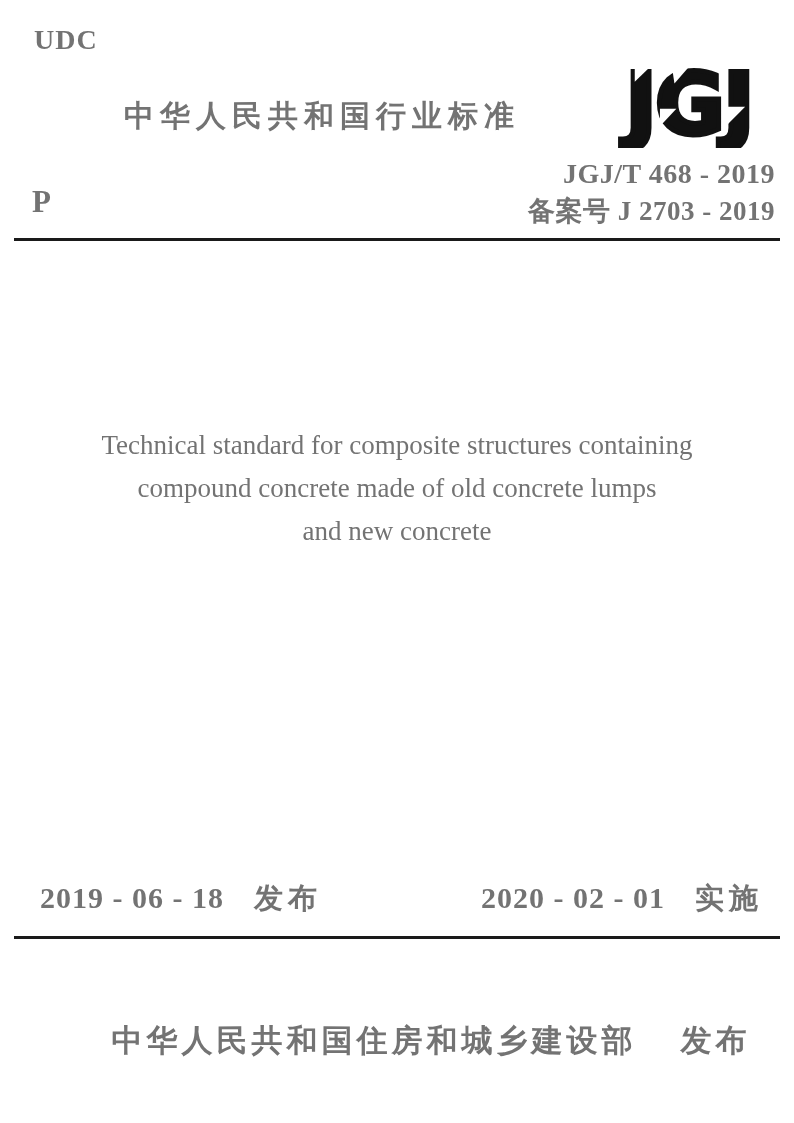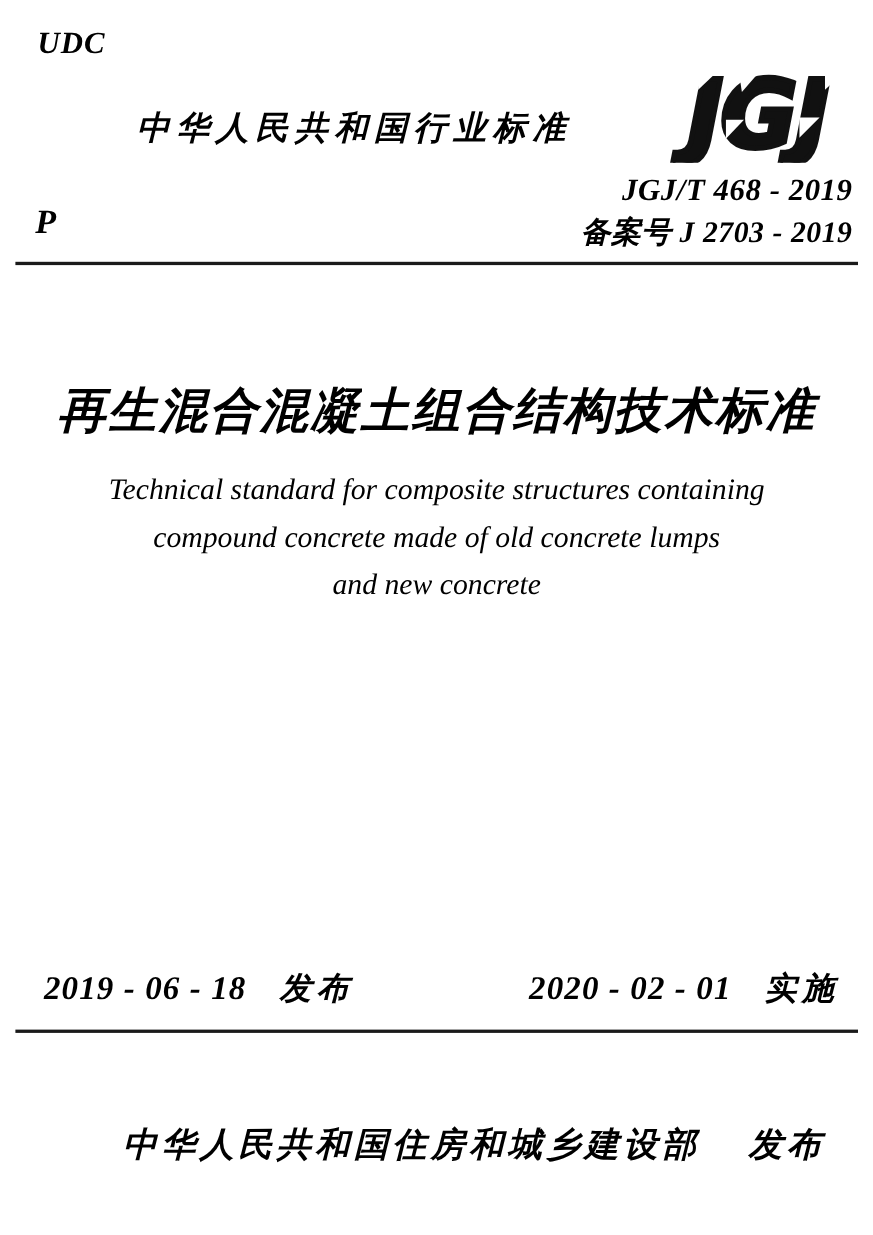--- a/index.html
+++ b/index.html
@@ -2,24 +2,23 @@
 <html><head>
 <meta charset="utf-8">
 <style>
   html, body { margin: 0; padding: 0; background: #e8e8e8; }
   .page {
     position: relative;
     width: 794px;
     height: 1123px;
     margin: 0 auto;
     background: #ffffff;
-    color: #000000;
+    color: #737373;
     overflow: hidden;
     font-family: "Liberation Serif", "DejaVu Serif", serif;
-    font-style: italic;
   }
   .serif { font-family: "Liberation Serif", "DejaVu Serif", serif; }
 
   .udc {
     position: absolute; left: 34px; top: 24px;
     font-weight: bold; font-size: 28px; letter-spacing: 1px;
   }
   .category-title {
     position: absolute; left: 124px; top: 96px; width: 480px;
     text-align: left; font-weight: bold; font-size: 30px; letter-spacing: 6px;
@@ -95,21 +94,20 @@
   </div>
 
   <div class="std-num serif">JGJ/T 468 - 2019</div>
 
   <div class="rec-num serif">备案号 J 2703 - 2019</div>
 
   <div class="p-class serif">P</div>
 
   <div class="rule rule-top"></div>
 
-  <h1 class="title-cn serif">再生混合混凝土组合结构技术标准</h1>
 
   <div class="title-en serif">
     <div>Technical standard for composite structures containing</div>
     <div>compound concrete made of old concrete lumps</div>
     <div>and new concrete</div>
   </div>
 
   <div class="dates-row">
     <div class="date-group">
       <span class="date-num serif">2019 - 06 - 18</span>

